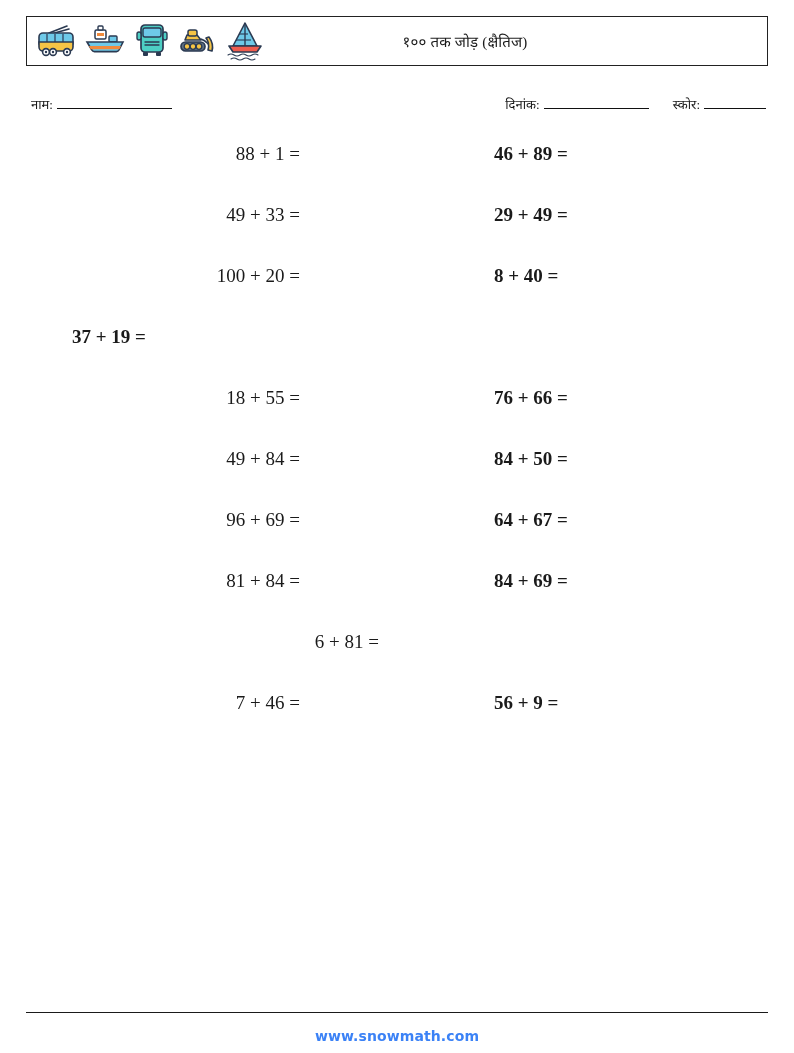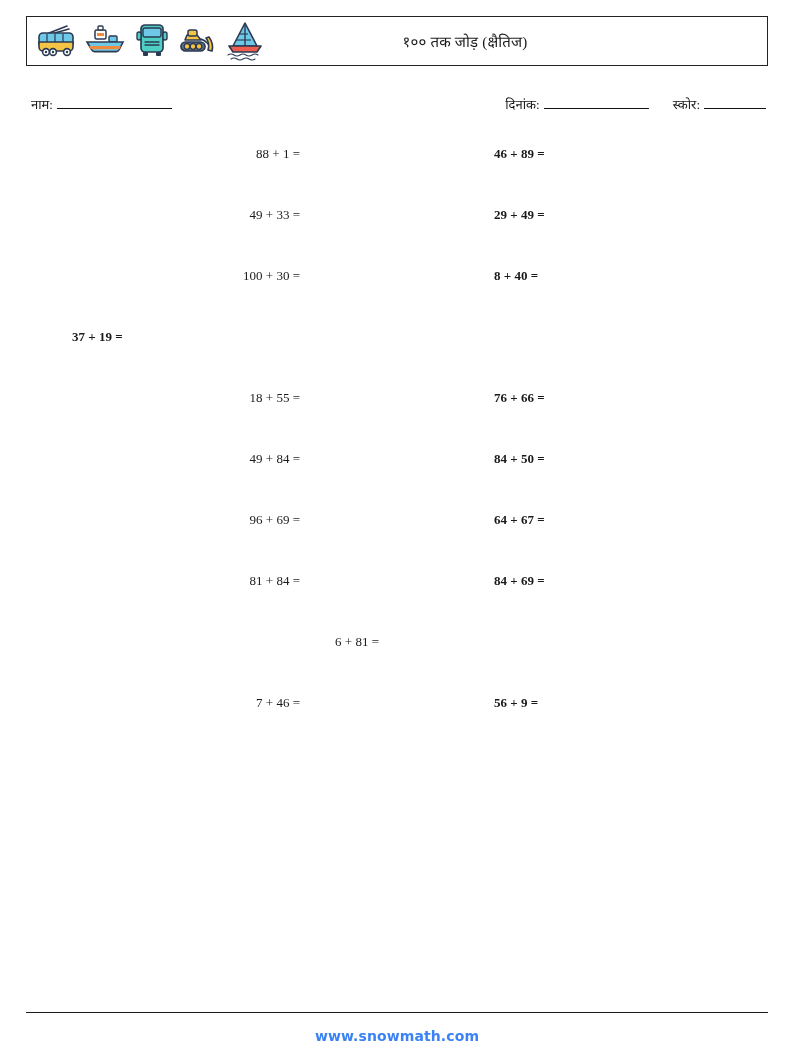--- a/index.html
+++ b/index.html
@@ -94,21 +94,21 @@
     top: 141px;
     width: 742px;
   }
   .prow {
     display: flex;
     height: 61px;
     align-items: flex-start;
   }
   .cell {
     width: 353px;
-    font-size: 13px;
+    font-size: 19px;
     line-height: 26px;
     white-space: nowrap;
     color: #1a1a1a;
   }
   .cell-left  { text-align: right; padding-right: 148px; }
   .cell-right { text-align: left;  padding-left: 46px; font-weight: bold; }
 
   
   .footer-rule {
     position: absolute;
@@ -233,21 +233,21 @@
 
   <div class="prow">
     <div class="cell cell-left">88 + 1 =</div>
     <div class="cell cell-right">46 + 89 =</div>
   </div>
   <div class="prow">
     <div class="cell cell-left">49 + 33 =</div>
     <div class="cell cell-right">29 + 49 =</div>
   </div>
   <div class="prow">
-    <div class="cell cell-left">100 + 30 =</div>
+    <div class="cell cell-left">100 + 20 =</div>
     <div class="cell cell-right">8 + 40 =</div>
   </div>
   <div class="prow">
     <div class="cell cell-right">37 + 19 =</div>
   </div>
   <div class="prow">
     <div class="cell cell-left">18 + 55 =</div>
     <div class="cell cell-right">76 + 66 =</div>
   </div>
   <div class="prow">

